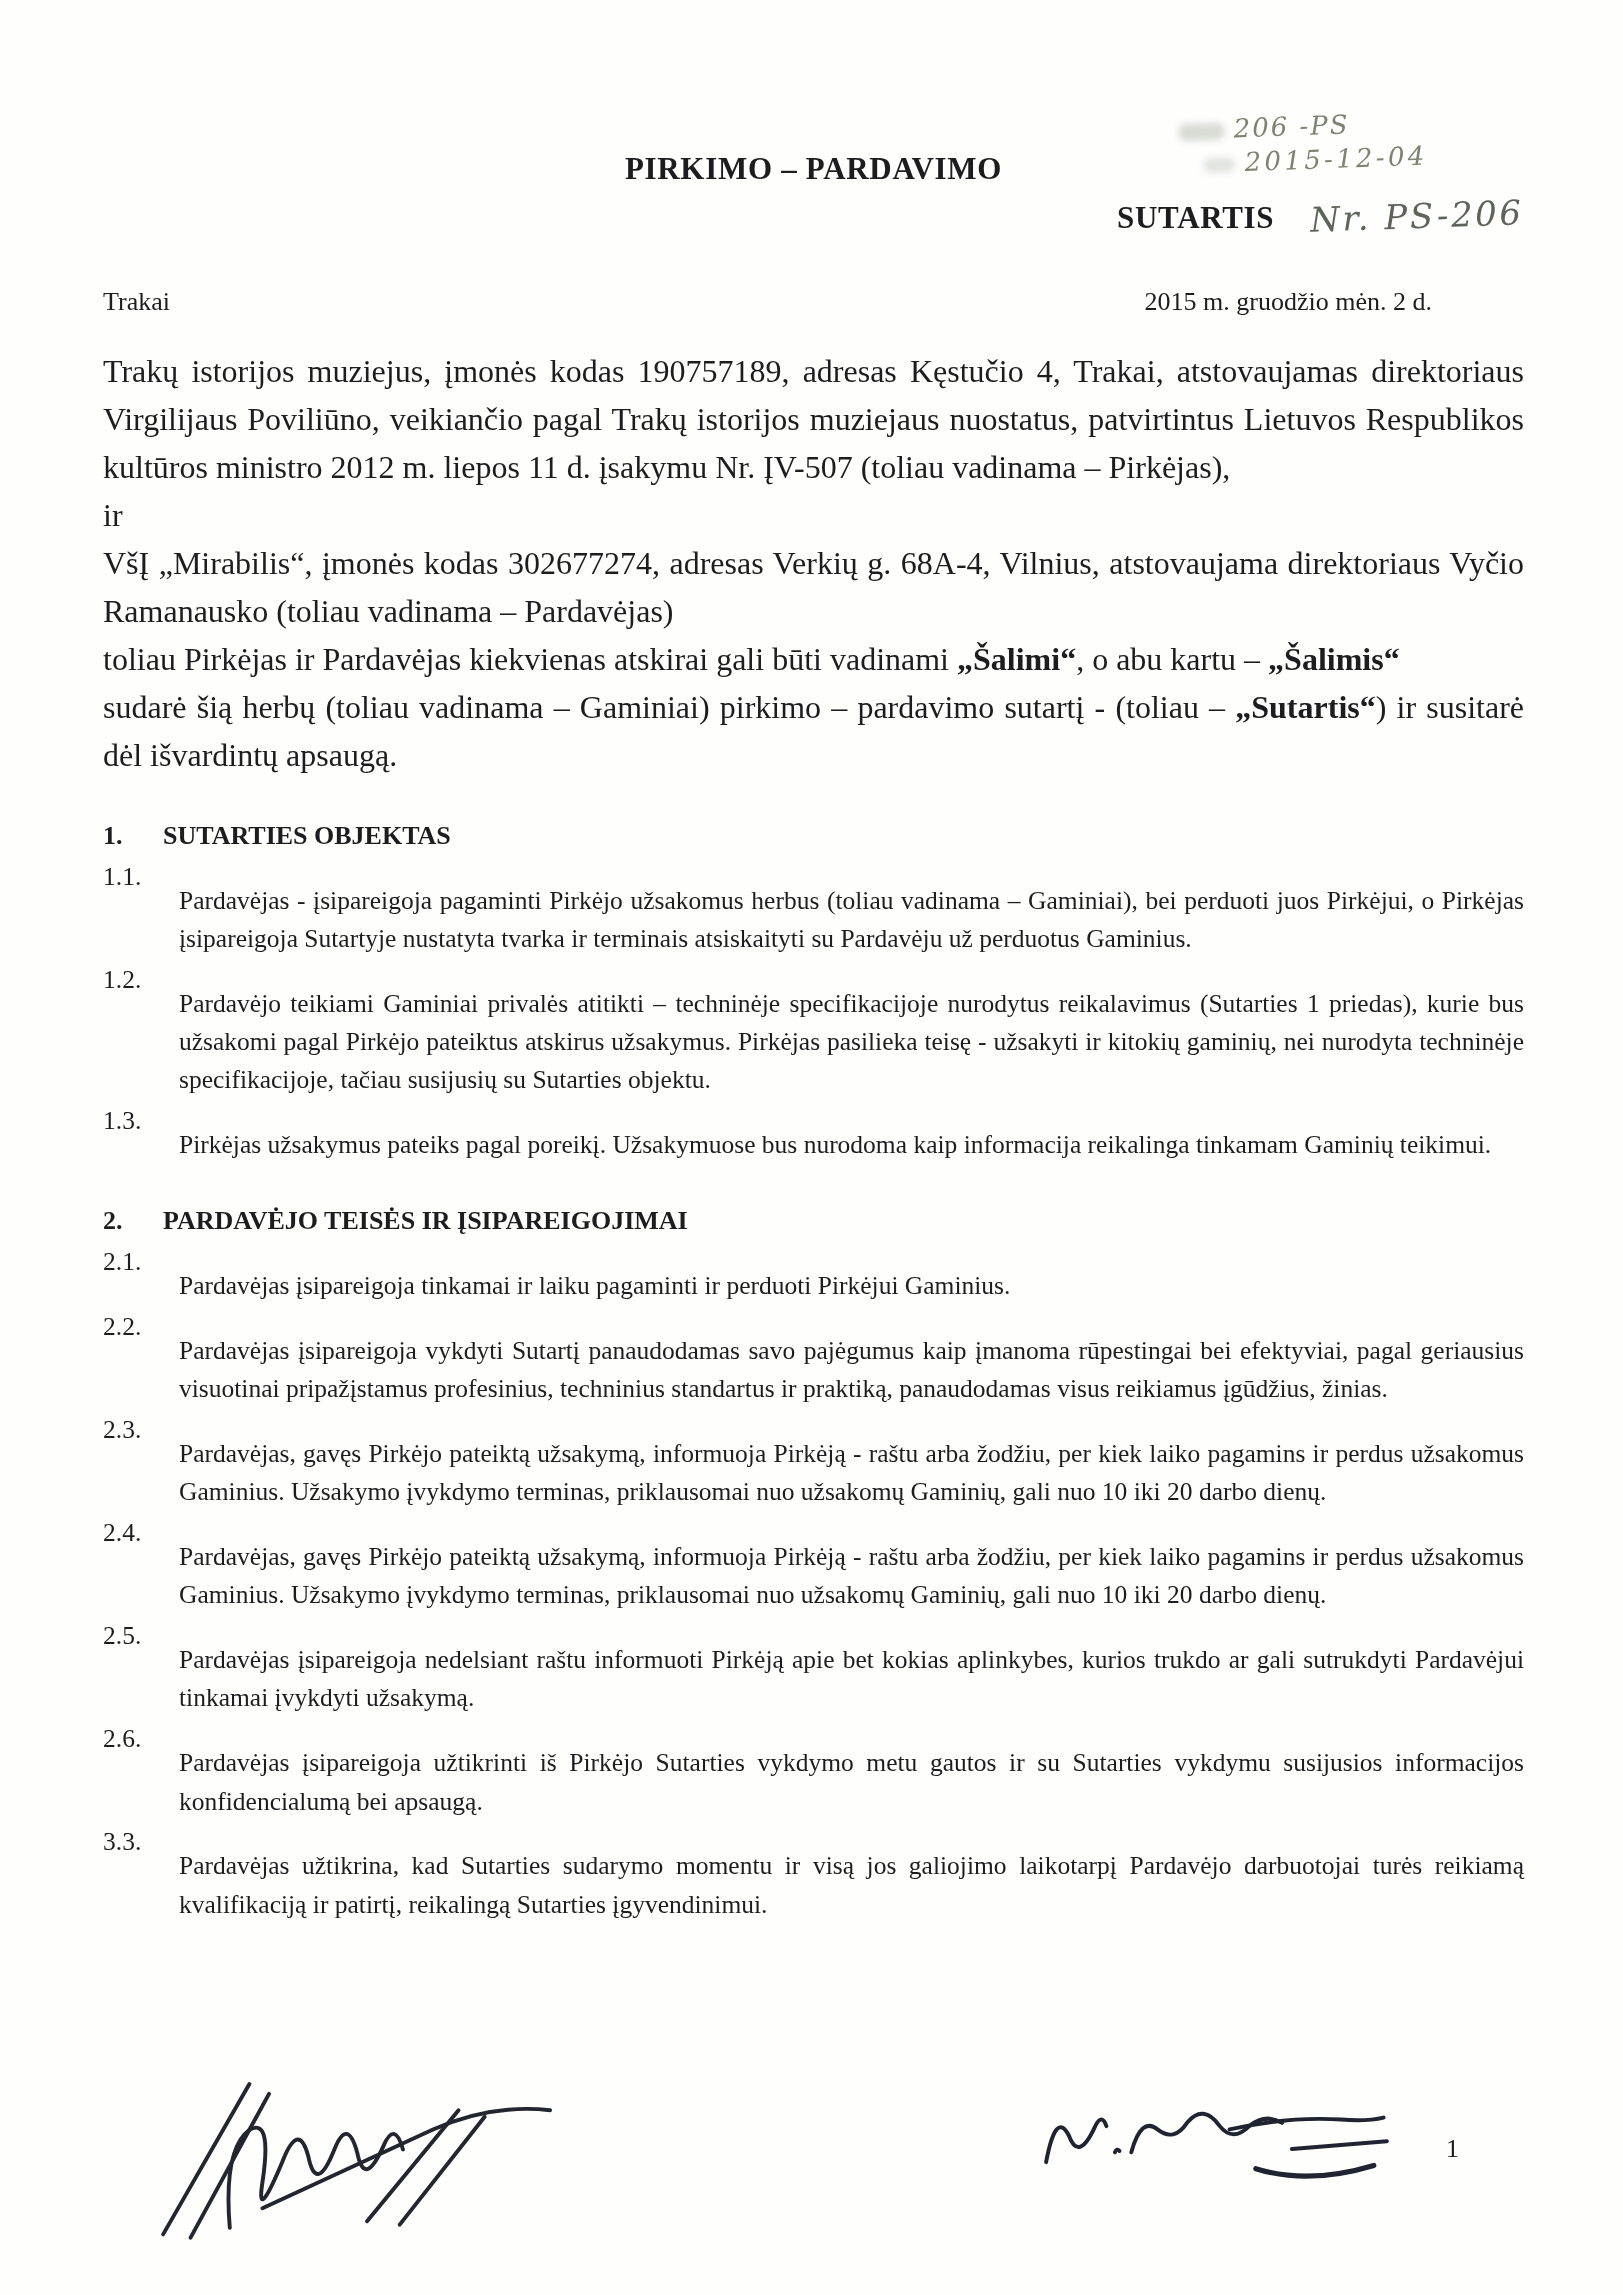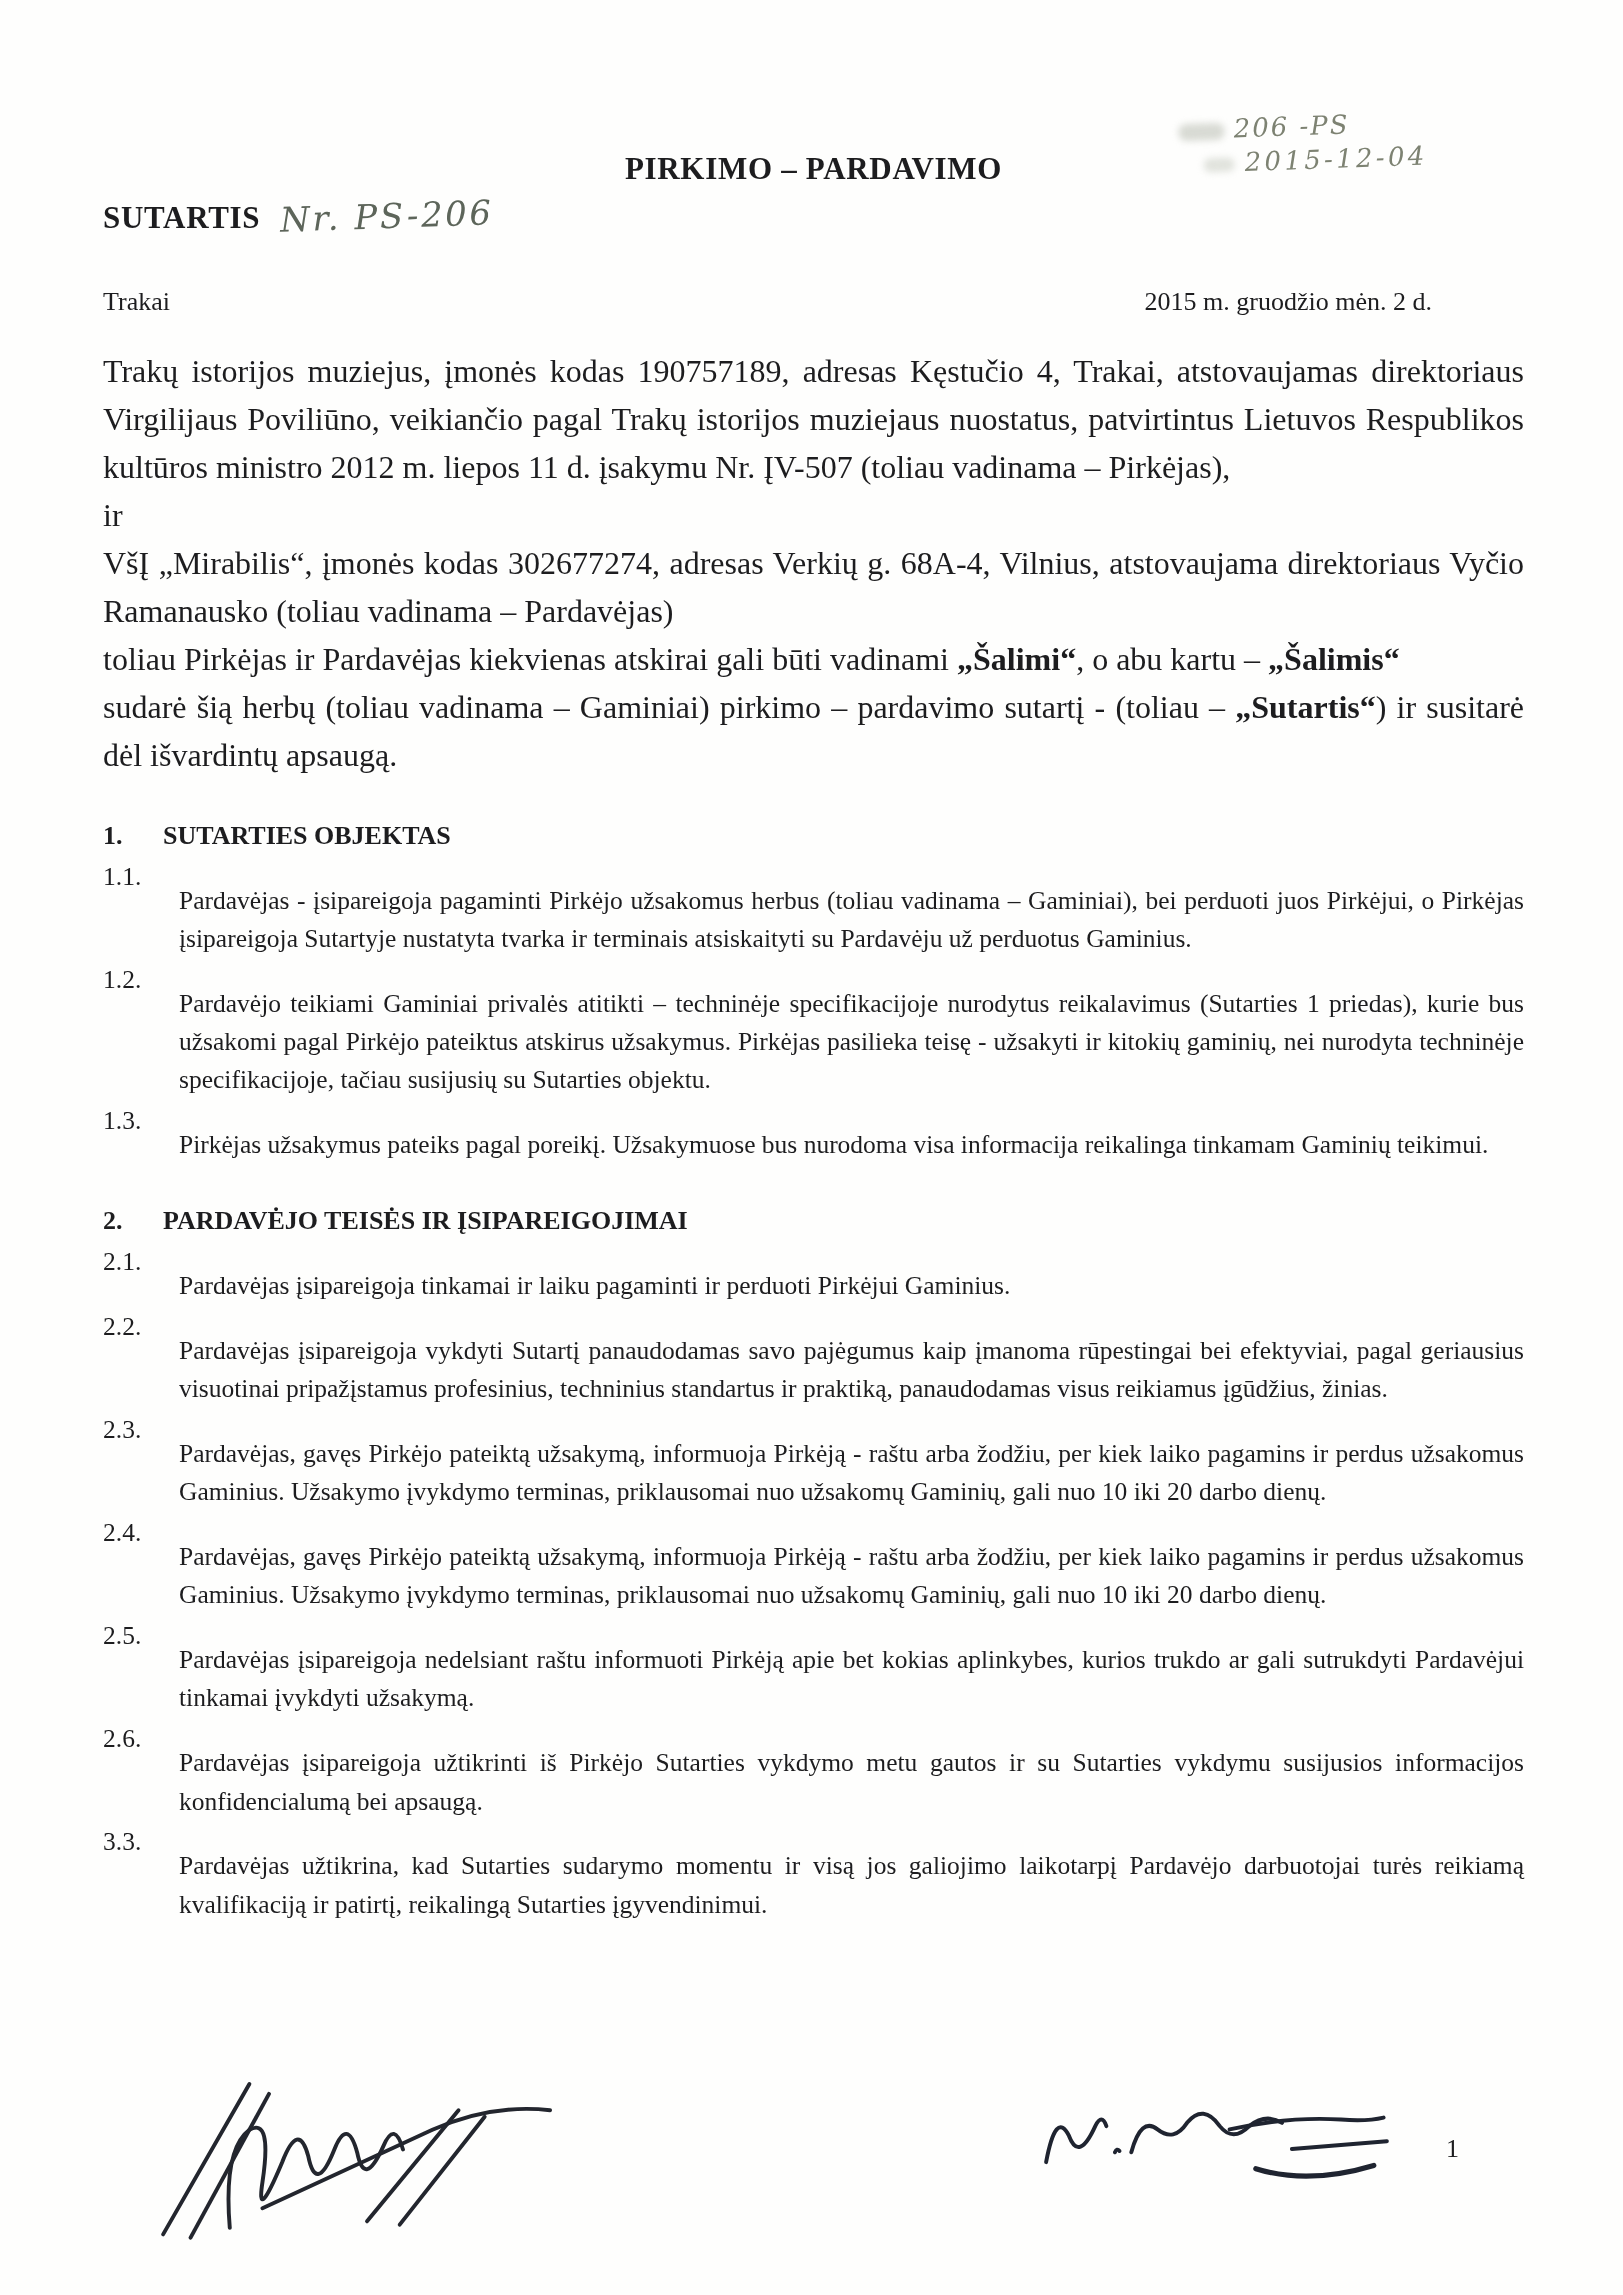--- a/index.html
+++ b/index.html
@@ -56,23 +56,23 @@
 
   
   .title-block { margin-top: 112px; text-align: center; }
   .title-line1 {
     font-weight: bold;
     font-size: 31px;
     letter-spacing: 0.7px;
   }
   .title-line2-row {
     display: flex;
-    justify-content: flex-start;
+    justify-content: flex-end;
     align-items: baseline;
-    gap: 20px;
+    gap: 36px;
     margin-top: 9.2px;
   }
   .title-line2 { font-weight: bold; font-size: 31px; letter-spacing: 0.7px; }
   .contract-no {
     font-family: "DejaVu Serif", serif;
     font-style: italic;
     font-size: 34px;
     color: #5d655a;
     transform: rotate(-2deg);
     letter-spacing: 2.6px;
@@ -163,21 +163,21 @@
     <div class="item">
       <div class="inum">1.1.</div>
       <div class="itext">Pardavėjas - įsipareigoja pagaminti Pirkėjo užsakomus herbus (toliau vadinama – Gaminiai), bei perduoti juos Pirkėjui, o Pirkėjas įsipareigoja Sutartyje nustatyta tvarka ir terminais atsiskaityti su Pardavėju  už perduotus Gaminius.</div>
     </div>
     <div class="item">
       <div class="inum">1.2.</div>
       <div class="itext">Pardavėjo teikiami Gaminiai privalės atitikti – techninėje specifikacijoje nurodytus reikalavimus (Sutarties 1 priedas), kurie bus užsakomi pagal Pirkėjo pateiktus atskirus užsakymus. Pirkėjas pasilieka teisę - užsakyti ir kitokių gaminių, nei nurodyta techninėje specifikacijoje, tačiau susijusių su Sutarties objektu.</div>
     </div>
     <div class="item">
       <div class="inum">1.3.</div>
-      <div class="itext">Pirkėjas užsakymus pateiks pagal poreikį. Užsakymuose bus nurodoma visa informacija reikalinga tinkamam Gaminių teikimui.</div>
+      <div class="itext">Pirkėjas užsakymus pateiks pagal poreikį. Užsakymuose bus nurodoma kaip informacija reikalinga tinkamam Gaminių teikimui.</div>
     </div>
   </div>
 
   <div class="sec-head">
     <div class="inum">2.</div>
     <div class="htext">PARDAVĖJO  TEISĖS IR ĮSIPAREIGOJIMAI</div>
   </div>
   <div class="items">
     <div class="item">
       <div class="inum">2.1.</div>

